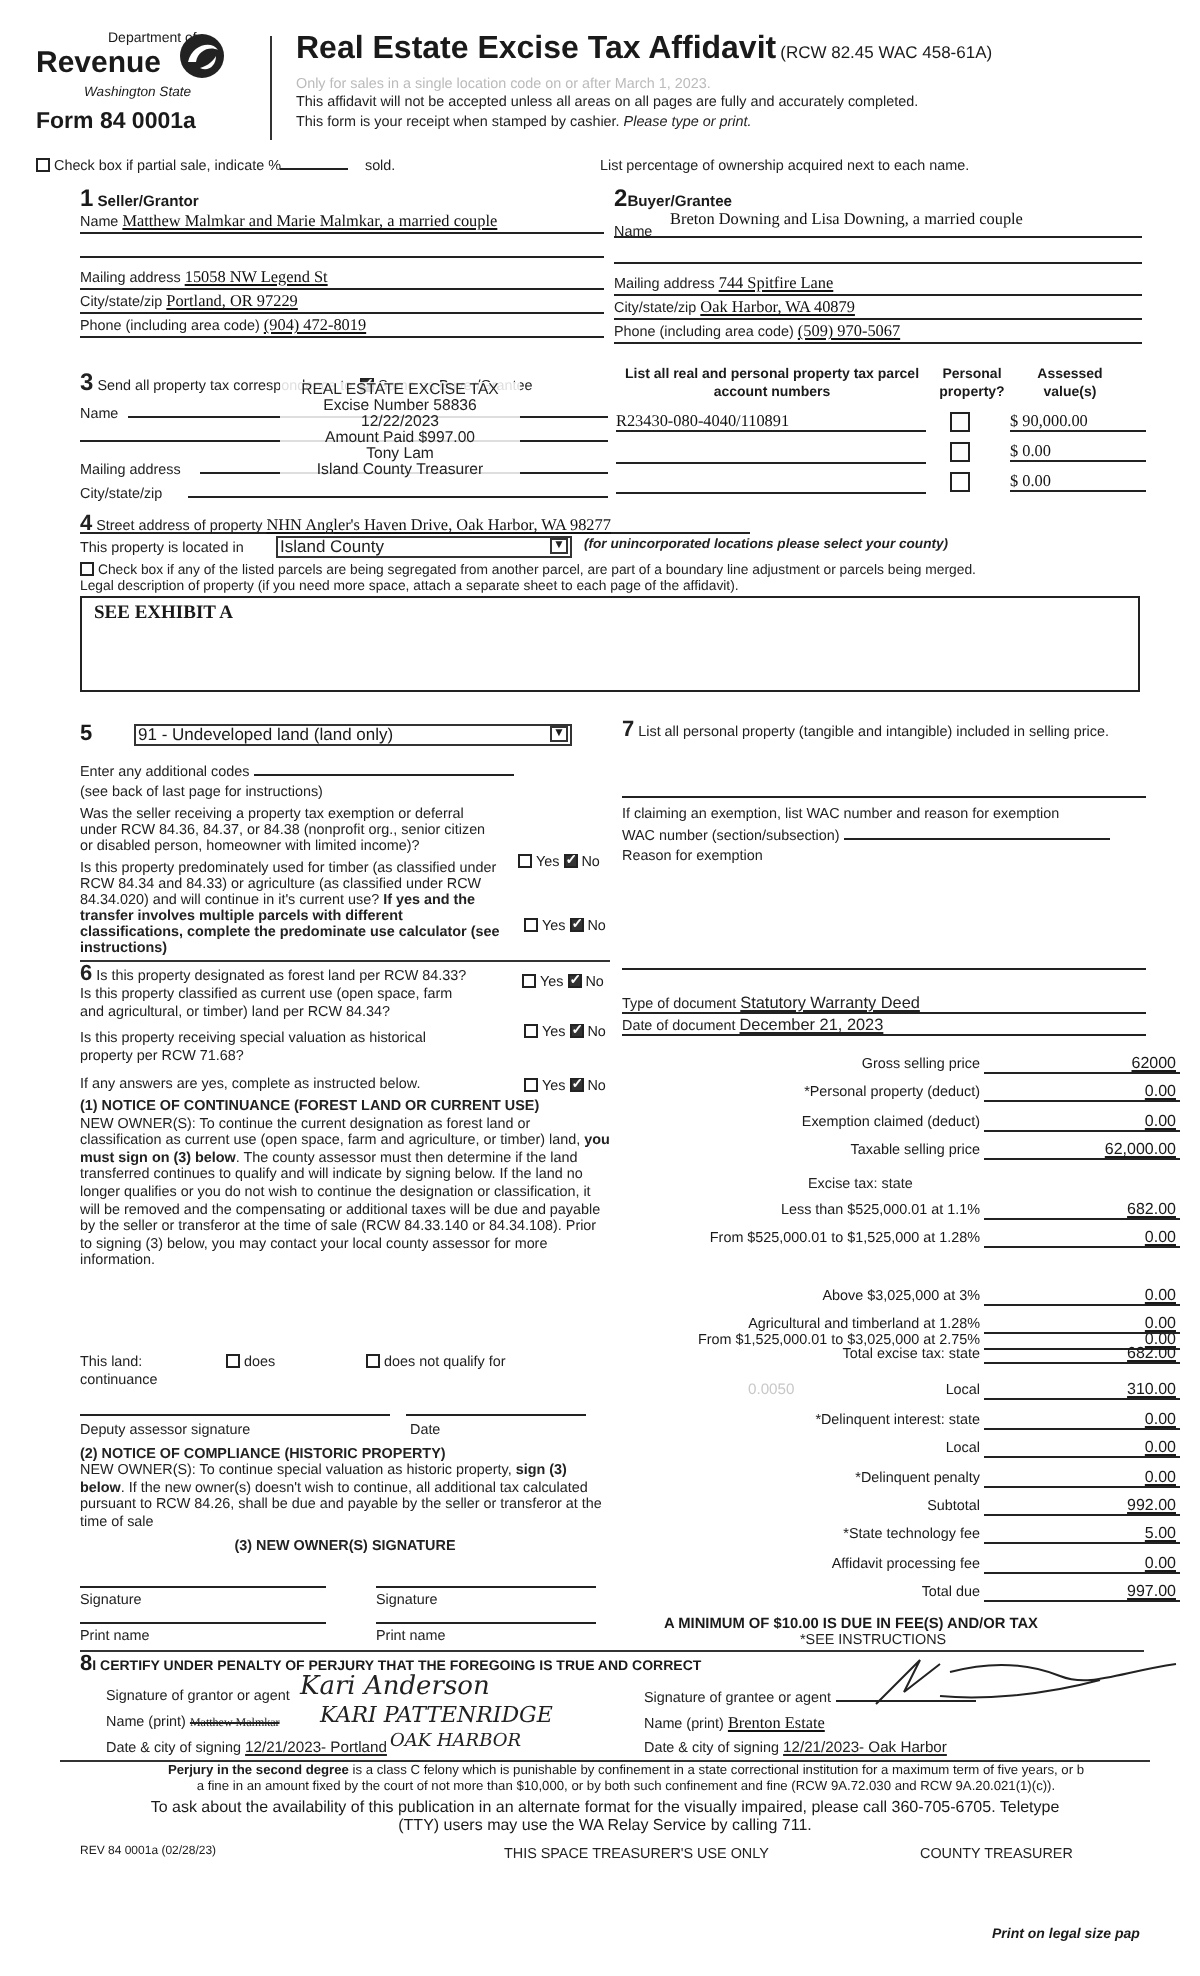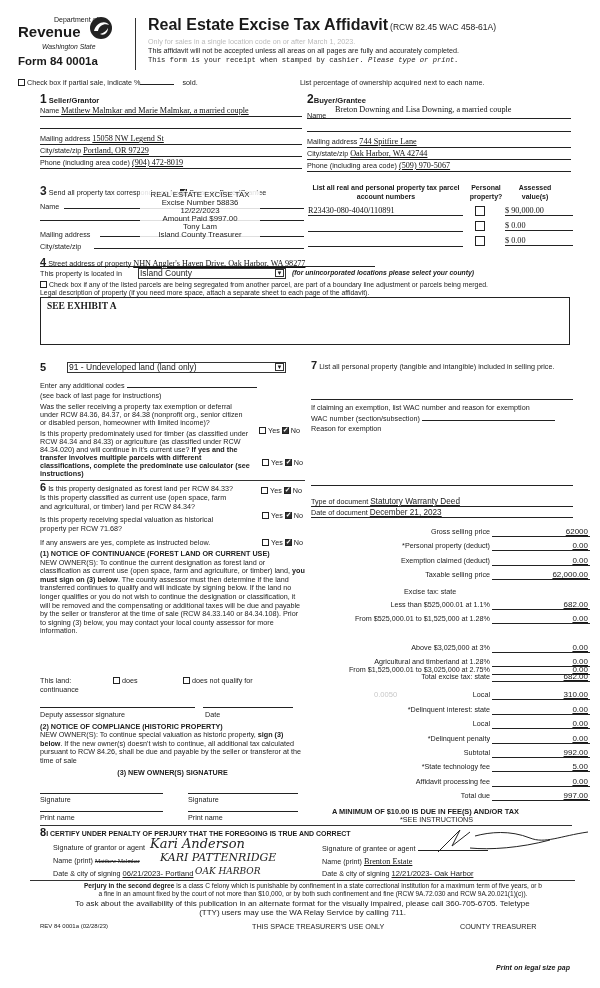--- a/index.html
+++ b/index.html
@@ -37,21 +37,21 @@
   <div class="abs" style="left:24px;top:27px;font-size:6.8px;font-style:italic;">Washington State</div>
   <div class="abs" style="left:0;top:39px;font-size:11.5px;font-weight:bold;">Form 84 0001a</div>
 </div>
 <div class="abs" style="left:135px;top:18px;height:52px;border-left:1px solid #333;"></div>
 <div class="abs" style="left:148px;top:16px;white-space:nowrap;">
   <span style="font-size:16px;font-weight:bold;">Real Estate Excise Tax Affidavit</span>
   <span style="font-size:8.5px;">(RCW 82.45 WAC 458-61A)</span>
 </div>
 <div class="abs lbl" style="left:148px;top:37px;color:#bbb;">Only for sales in a single location code on or after March 1, 2023.</div>
 <div class="abs lbl" style="left:148px;top:46px;">This affidavit will not be accepted unless all areas on all pages are fully and accurately completed.</div>
-<div class="abs lbl" style="left:148px;top:56px;font-family:Liberation Mono, monospace;">
+<div class="abs lbl" style="left:148px;top:56px;">
   <span>This form is your receipt when stamped by cashier.</span>
   <i>Please type or print.</i>
 </div>
 
 <div class="abs lbl" style="left:18px;top:78px;">
   <span class="cb"></span><span>Check box if partial sale, indicate %</span><span class="ul" style="display:inline-block;width:34px;height:7px;"></span>
   <span style="margin-left:6px;">sold.</span>
 </div>
 <div class="abs lbl" style="left:300px;top:78px;">List percentage of ownership acquired next to each name.</div>
 
@@ -65,21 +65,21 @@
 </div>
 
 <div class="abs" style="left:307px;top:92px;width:264px;">
   <div><span class="secnum">2</span><span class="secttl">Buyer/Grantee</span></div>
   <div class="lbl ul" style="height:13px;position:relative;">
       <span style="position:absolute;top:5px;">Name</span> 
       <span class="fill" style="position:absolute;left:28px;top:-1px;text-decoration:none;">Breton Downing and Lisa Downing, a married couple</span>
     </div>
   <div class="ul" style="height:13px;"></div>
   <div class="lbl ul" style="margin-top:5px;height:11px;"><span>Mailing address</span> <span class="fill">744 Spitfire Lane</span></div>
-  <div class="lbl ul" style="margin-top:1px;height:11px;"><span>City/state/zip</span> <span class="fill">Oak Harbor, WA 42744</span></div>
+  <div class="lbl ul" style="margin-top:1px;height:11px;"><span>City/state/zip</span> <span class="fill">Oak Harbor, WA 40879</span></div>
   <div class="lbl ul" style="margin-top:1px;height:11px;"><span>Phone (including area code)</span> <span class="fill">(509) 970-5067</span></div>
 </div>
 
 <div class="abs" style="left:40px;top:184px;width:270px;height:72px;">
   <div class="lbl"><span class="secnum">3</span> <span>Send all property tax correspondence to:</span> <span class="cb checked"></span><span>Same as Buyer/Grantee</span></div>
   <div class="abs lbl" style="left:0;top:18px;">Name</div>
   <div class="abs ul" style="left:24px;top:24px;width:240px;"></div>
   <div class="abs ul" style="left:0;top:36px;width:264px;"></div>
   <div class="abs lbl" style="left:0;top:46px;">Mailing address</div>
   <div class="abs ul" style="left:60px;top:52px;width:204px;"></div>
@@ -299,21 +299,21 @@
   <div class="abs lbl" style="left:400px;top:815px;">*SEE INSTRUCTIONS</div>
 </div>
 
 <div class="abs" style="left:40px;top:825px;width:532px;border-top:1px solid #333;"></div>
 <div class="abs" style="left:40px;top:826px;white-space:nowrap;"><span class="secnum" style="font-size:11px;">8</span><span style="font-weight:bold;font-size:7px;">I CERTIFY UNDER PENALTY OF PERJURY THAT THE FOREGOING IS TRUE AND CORRECT</span></div>
 
 <div class="abs lbl" style="left:53px;top:843px;"><span>Signature of grantor or agent</span></div>
 <div class="abs sig" style="left:150px;top:836px;font-size:13px;">Kari Anderson</div>
 <div class="abs lbl" style="left:53px;top:856px;"><span>Name (print)</span> <span class="serif" style="font-size:6px;text-decoration:line-through;">Matthew Malmkar</span></div>
 <div class="abs sig" style="left:160px;top:851px;font-size:11px;">KARI PATTENRIDGE</div>
-<div class="abs lbl" style="left:53px;top:869px;"><span>Date &amp; city of signing</span> <span style="font-size:7.6px;text-decoration:underline;">06/21/2023- Portland</span></div>
+<div class="abs lbl" style="left:53px;top:869px;"><span>Date &amp; city of signing</span> <span style="font-size:7.6px;text-decoration:underline;">12/21/2023- Portland</span></div>
 <div class="abs sig" style="left:195px;top:866px;font-size:9px;">OAK HARBOR</div>
 
 <div class="abs lbl" style="left:322px;top:844px;"><span>Signature of grantee or agent</span> <span class="ul" style="display:inline-block;width:70px;height:7px;"></span></div>
 <svg class="abs" style="left:430px;top:826px" width="160" height="30" viewBox="0 0 160 30">
   <path d="M8 26 L30 4 L22 20 L40 6 M45 10 C60 6, 80 4, 100 12 C115 18, 130 10, 158 6 M40 22 C60 24, 90 22, 120 14" stroke="#222" stroke-width="1" fill="none"></path>
 </svg>
 <div class="abs lbl" style="left:322px;top:857px;"><span>Name (print)</span> <span class="fill">Brenton Estate</span></div>
 <div class="abs lbl" style="left:322px;top:869px;"><span>Date &amp; city of signing</span> <span style="font-size:7.6px;text-decoration:underline;">12/21/2023- Oak Harbor</span></div>
 
 <div class="abs" style="left:30px;top:880px;width:545px;border-top:1px solid #333;"></div>

